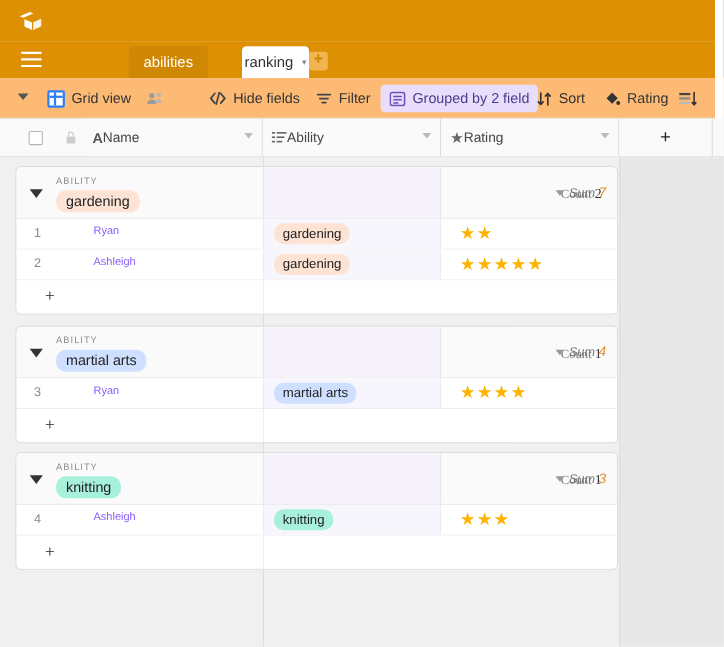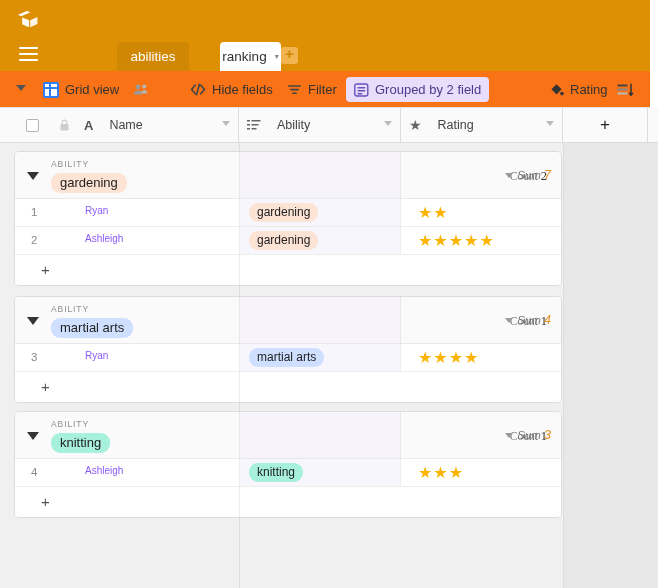--- a/index.html
+++ b/index.html
@@ -64,21 +64,21 @@
     color: #d08804;
     font-size: 15px; font-weight: bold;
     line-height: 14px; text-align: center;
     cursor: pointer;
   }
 
   
   .toolbar {
     position: absolute; left: 0; top: 71px;
     width: 658px; height: 37px;
-    background: #f97316;
+    background: #fdba74;
     border-bottom: 1px solid #e3e3e3;
   }
   .tb-item {
     position: absolute; top: 0; height: 37px;
     display: flex; align-items: center;
     gap: 6px;
     font-size: 13px;
     color: #333;
     cursor: pointer;
     white-space: nowrap;
@@ -126,21 +126,21 @@
   }
   .ch-cell {
     position: absolute; top: 0; height: 34px;
     display: flex; align-items: center;
     font-size: 12.5px; color: #444;
     border-right: 1px solid #dcdcdc;
     padding-left: 8px;
     background: #fafafa;
     cursor: pointer;
   }
-  .ch-cell .lbl { margin-left: 16px; }
+  .ch-cell .lbl { margin-left: 0; }
   .ch-cell .dd {
     position: absolute; right: 8px; top: 13px;
     width: 0; height: 0;
     border-left: 4px solid transparent;
     border-right: 4px solid transparent;
     border-top: 5px solid #bbb;
   }
   .checkbox {
     position: absolute; left: 26px; top: 11px;
     width: 13px; height: 13px;
@@ -378,20 +378,27 @@
   <div class="tb-item pill" style="left:346px;">
     <svg width="15" height="14" viewBox="0 0 15 14">
       <rect x="0.8" y="1" width="13" height="12" rx="2" stroke="#6b4fbb" stroke-width="1.4" fill="none"></rect>
       <rect x="3.4" y="4" width="8" height="1.4" rx=".7" fill="#6b4fbb"></rect>
       <rect x="3.4" y="7" width="8" height="1.4" rx=".7" fill="#6b4fbb"></rect>
       <rect x="3.4" y="10" width="5" height="1.4" rx=".7" fill="#6b4fbb"></rect>
     </svg>
     <span>Grouped by 2 field</span>
   </div>
 
+  <div class="tb-item" style="left:488px;">
+    <svg width="14" height="14" viewBox="0 0 14 14">
+      <path d="M3.6 1.5 L3.6 12 M3.6 12 L1.4 9.6 M3.6 12 L5.8 9.6" stroke="#333" stroke-width="1.5" fill="none" stroke-linecap="round"></path>
+      <path d="M10 12.5 L10 2 M10 2 L7.8 4.4 M10 2 L12.2 4.4" stroke="#333" stroke-width="1.5" fill="none" stroke-linecap="round"></path>
+    </svg>
+    <span>Sort</span>
+  </div>
 
   <div class="tb-item" style="left:550px;">
     <svg width="14" height="14" viewBox="0 0 14 14">
       <path d="M6.5 1.2 L11.6 6.3 L6.5 11.4 L1.4 6.3 Z" fill="#333"></path>
       <circle cx="12" cy="10.6" r="1.8" fill="#333"></circle>
     </svg>
     <span>Rating</span>
   </div>
 
   <div class="tb-item" style="left:617px;">

